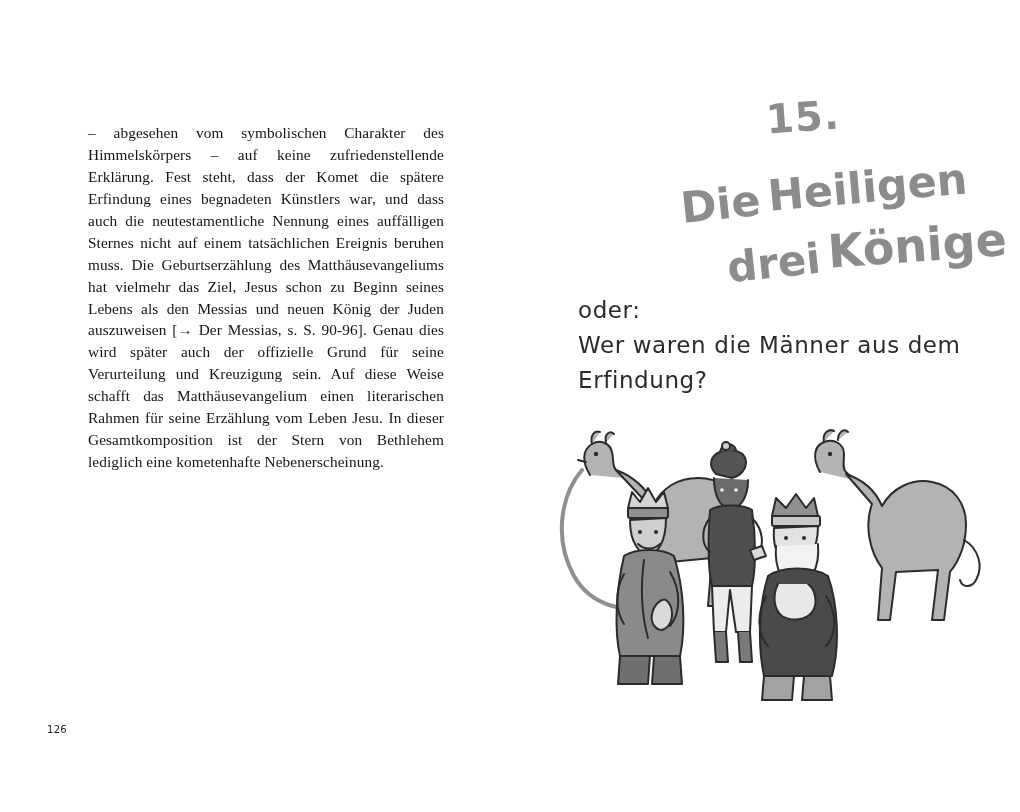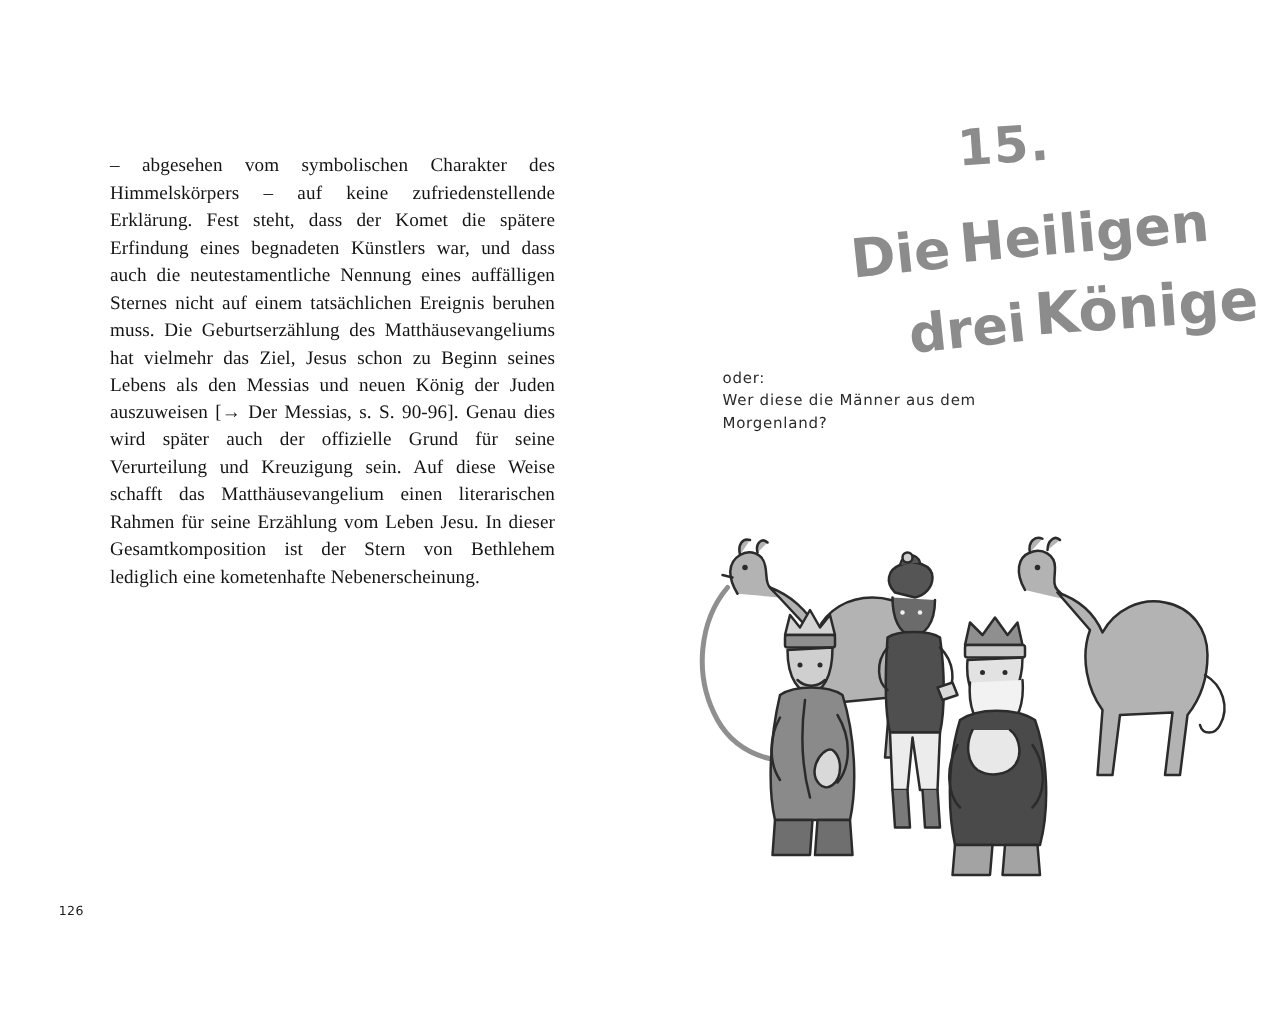--- a/index.html
+++ b/index.html
@@ -119,21 +119,21 @@
     margin-left: 8px;
     font-size: 46px;
   }
 
   .subtitle {
     position: absolute;
     left: 68px;
     top: 293px;
     width: 410px;
     font-family: "DejaVu Sans", sans-serif;
-    font-size: 12px;
+    font-size: 23px;
     line-height: 1.52;
     color: #2b2b2b;
     letter-spacing: 0.6px;
   }
   .subtitle .sub-lead {
     display: block;
   }
 
   .illustration {
     position: absolute;
@@ -165,22 +165,22 @@
       <span class="ch-line1">
         <span class="w-die">Die</span><span class="w-heiligen">Heiligen</span>
       </span>
       <span class="ch-line2">
         <span class="w-drei">drei</span><span class="w-koenige">Könige</span>
       </span>
     </div>
 
     <div class="subtitle">
       <span class="sub-lead">oder:</span>
-      <span class="sub-l1">Wer diese die Männer aus dem</span><br>
-      <span class="sub-l2">Morgenland?</span>
+      <span class="sub-l1">Wer waren die Männer aus dem</span><br>
+      <span class="sub-l2">Erfindung?</span>
     </div>
 
     <div class="illustration">
       <svg viewBox="0 0 490 320" xmlns="http://www.w3.org/2000/svg">
         <g stroke="#2b2b2b" stroke-width="2" fill="none" stroke-linejoin="round" stroke-linecap="round">
 
           <g>
             <path d="M70 75 C62 62 62 50 72 44 C80 39 90 43 92 52 C94 60 92 66 96 70 L104 78" fill="#b3b3b3" stroke="#2b2b2b"></path>
             <path d="M96 70 C112 76 126 88 134 104 C142 88 158 78 178 78 C200 78 214 90 218 106
                      C222 126 216 146 208 158 L200 206 L188 206 L192 158

